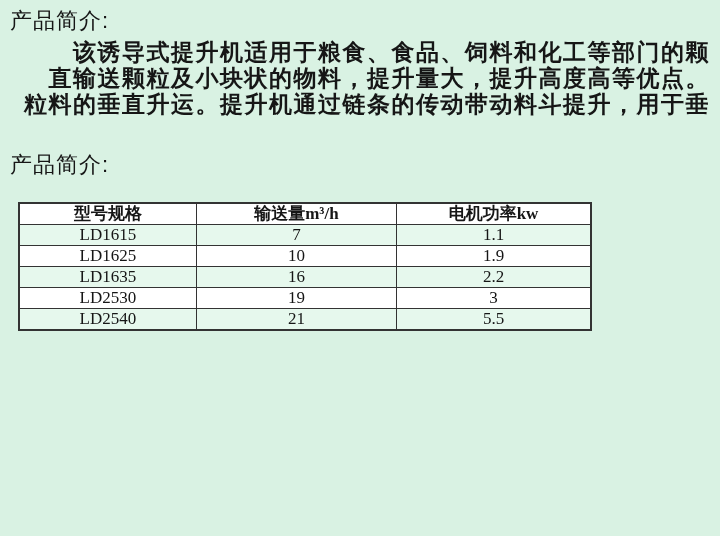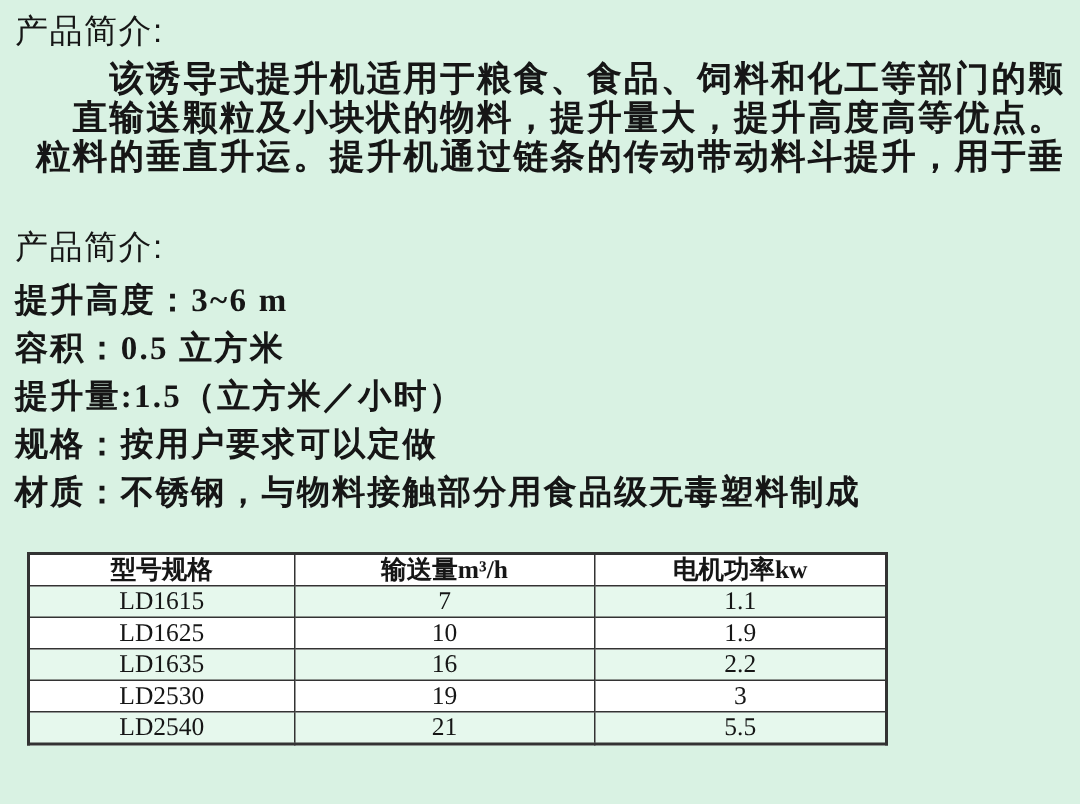--- a/index.html
+++ b/index.html
@@ -96,27 +96,20 @@
   <div class="heading h1">产品简介:</div>
 
   <div class="para">
     <div class="para-line indent">该诱导式提升机适用于粮食、食品、饲料和化工等部门的颗</div>
     <div class="para-line">直输送颗粒及小块状的物料，提升量大，提升高度高等优点。</div>
     <div class="para-line">粒料的垂直升运。提升机通过链条的传动带动料斗提升，用于垂</div>
   </div>
 
   <div class="heading h2">产品简介:</div>
 
-  <div class="spec-list">
-    <div class="spec-line">提升高度：3~6 m</div>
-    <div class="spec-line">容积：0.5 立方米</div>
-    <div class="spec-line">提升量:1.5（立方米／小时）</div>
-    <div class="spec-line">规格：按用户要求可以定做</div>
-    <div class="spec-line">材质：不锈钢，与物料接触部分用食品级无毒塑料制成</div>
-  </div>
 
   <table class="spec-table">
     <colgroup>
       <col class="c1">
         <col class="c2">
         <col class="c3">
     </colgroup>
     <thead>
       <tr>
         <th>型号规格</th>

